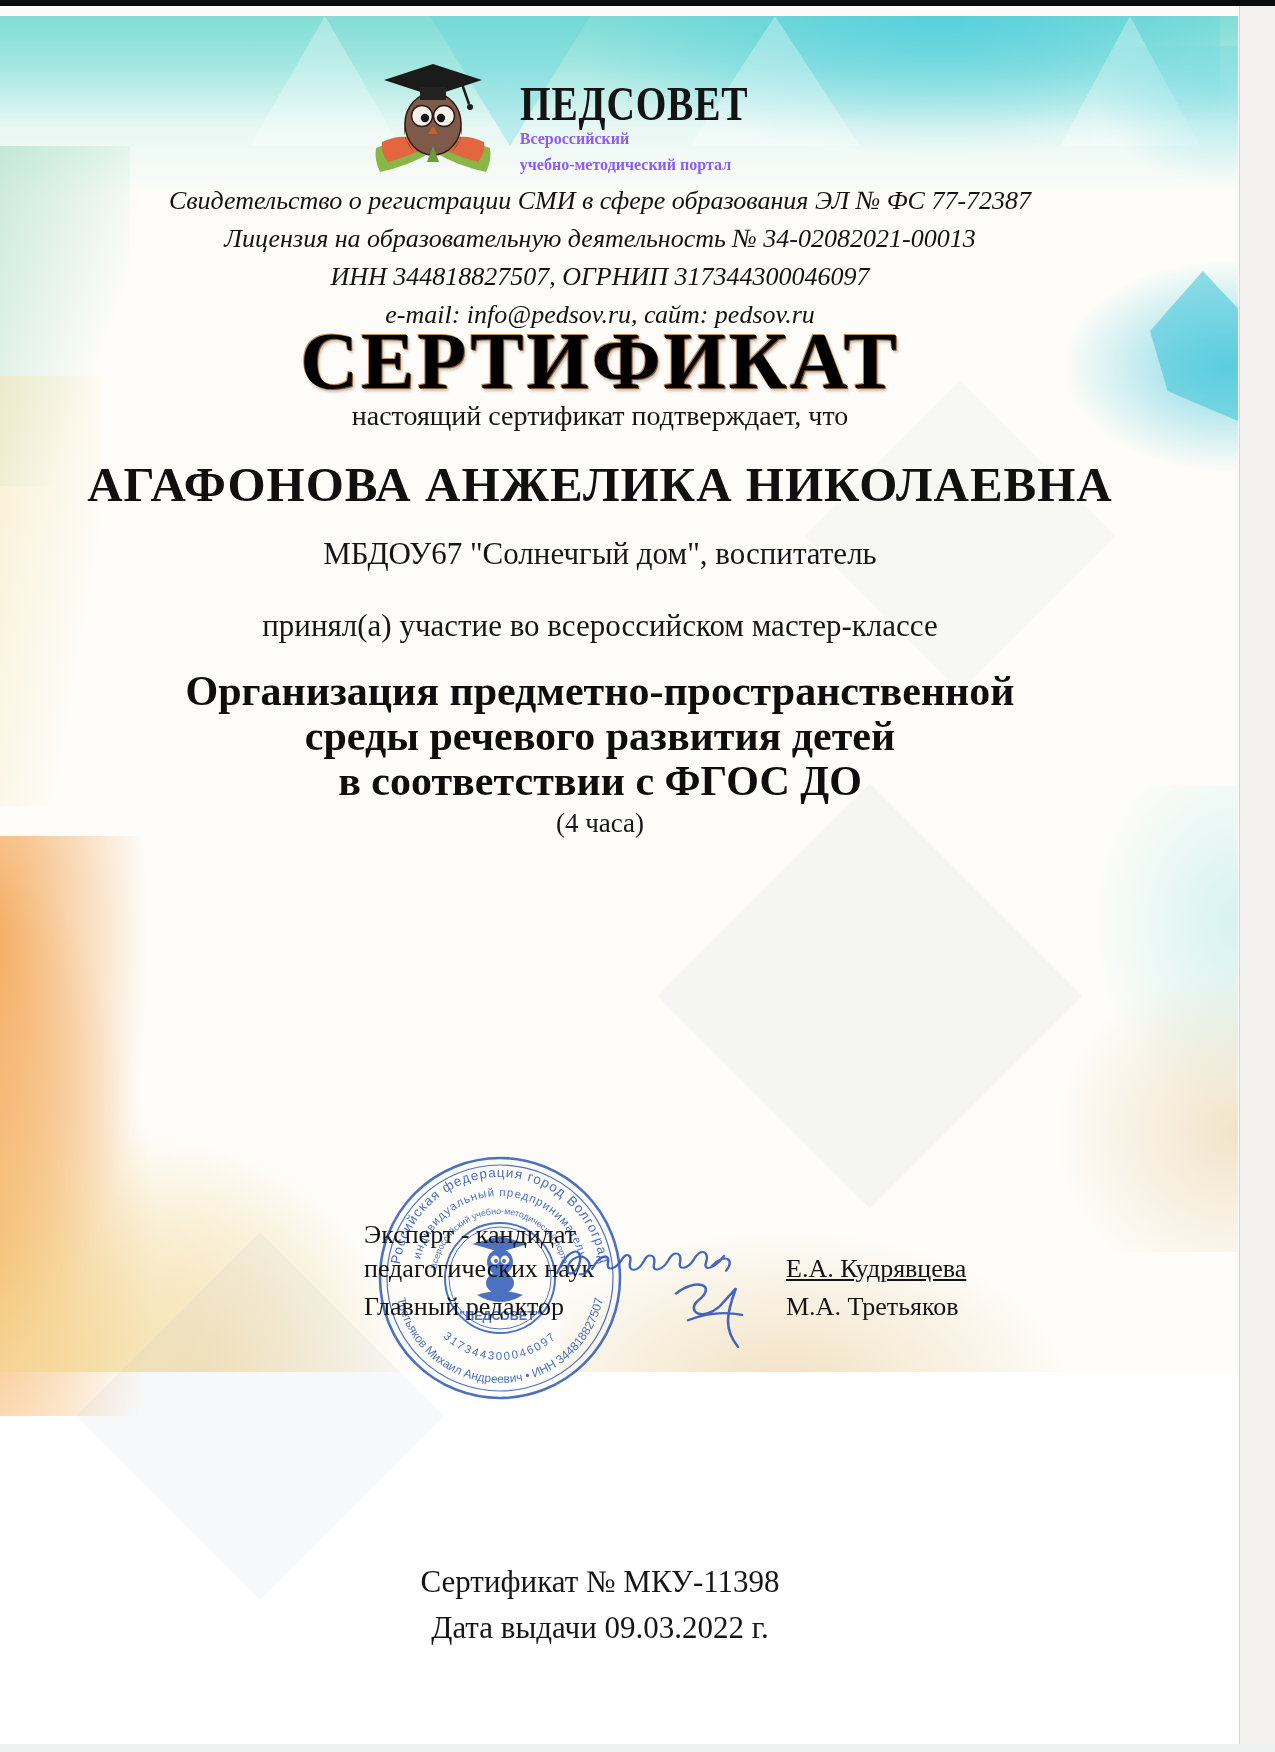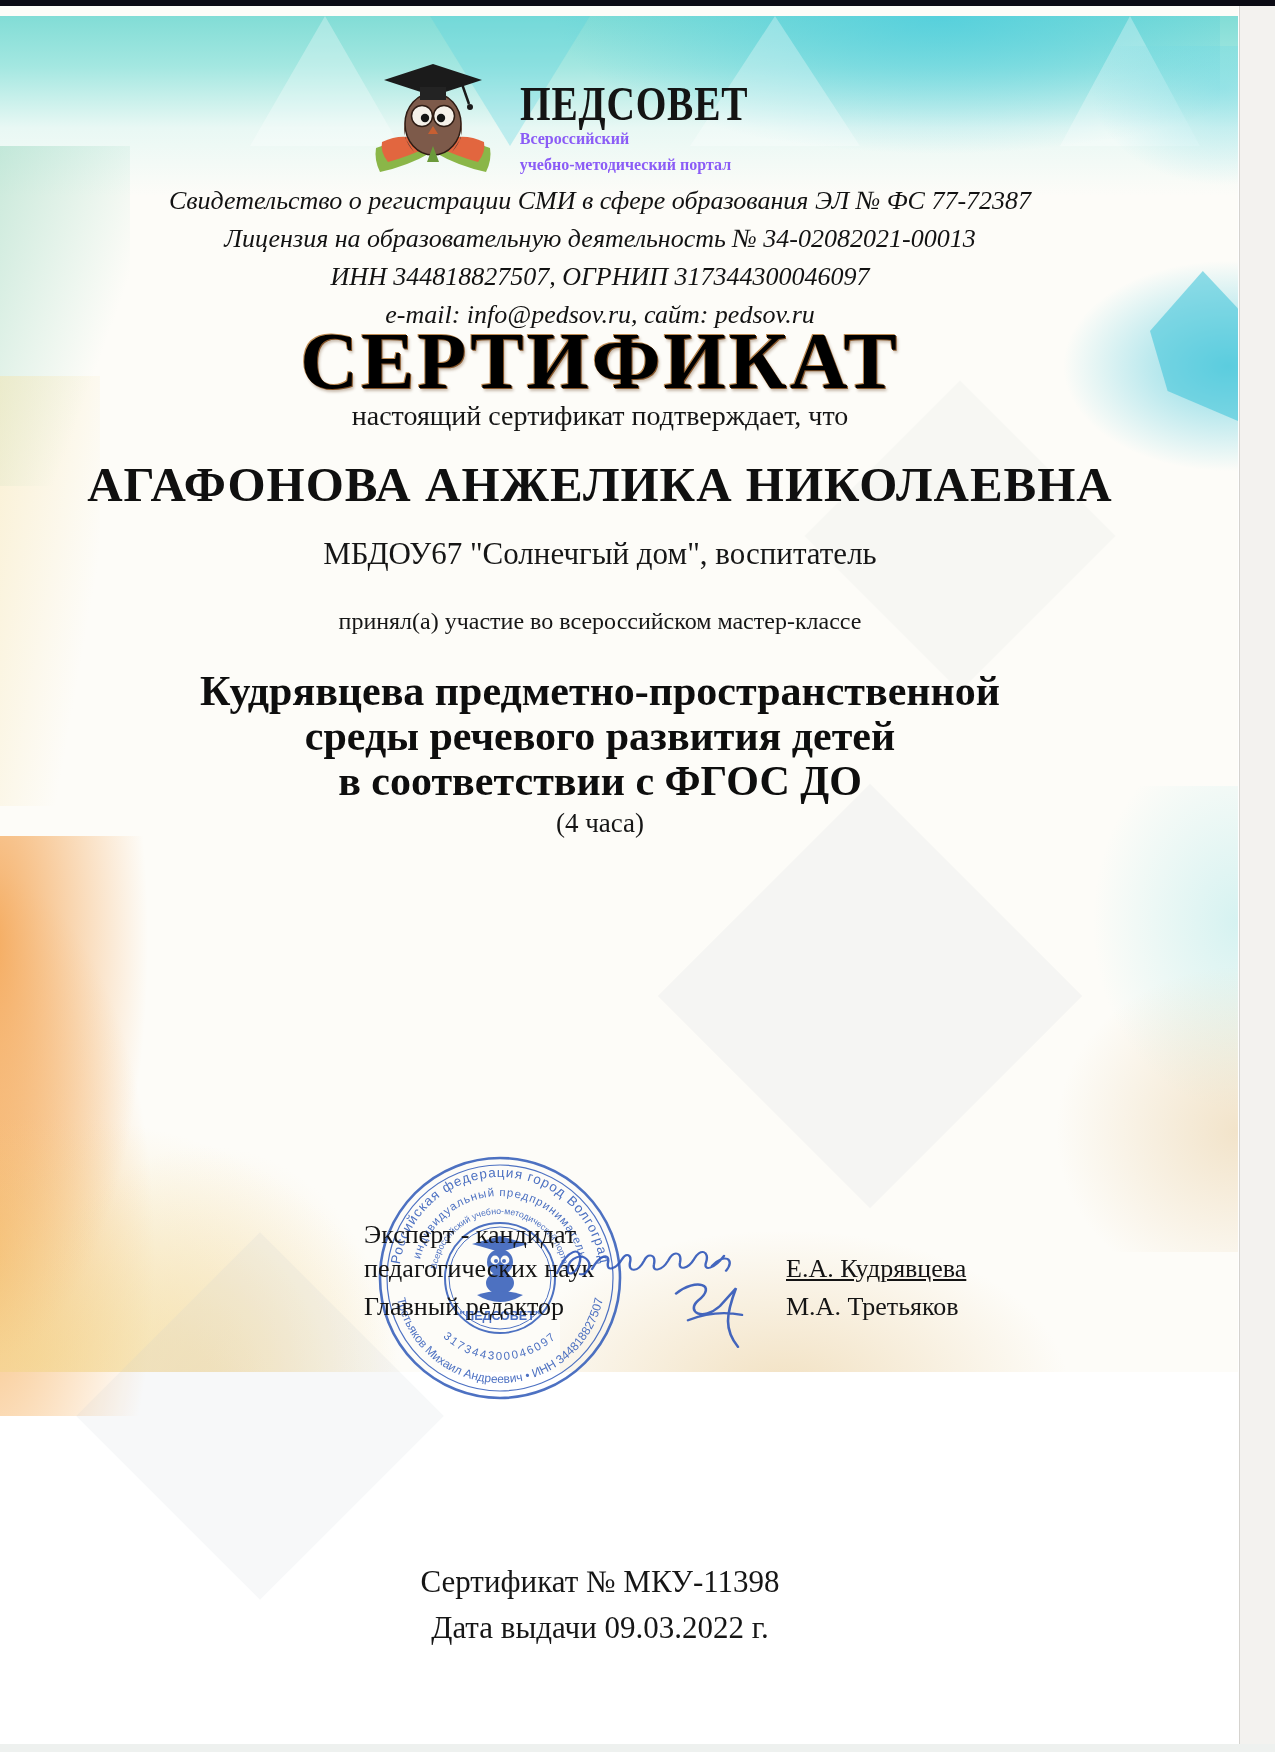--- a/index.html
+++ b/index.html
@@ -62,21 +62,21 @@
                 transform:scaleX(.82); transform-origin:left top; line-height:44px; }
   .logo-sub { font-size:16px; font-weight:bold; color:#8b5cf6; line-height:26px; }
 
   .reg-block { top:176px; font-size:26px; line-height:38px; color:#121212;font-style:italic; }
 
   .cert-title { top:310px; font-size:80px; font-weight:bold; letter-spacing:3px; color:#000000;
     text-shadow: 1px 1px 0 #86552a, -1px -1px 0 #c08d55, 2px 3px 3px rgba(80,40,0,.30); }
   .confirm-line { top:394px; font-size:28px; }
   .recipient { top:450px; font-size:49px; font-weight:bold; letter-spacing:1px; color:#101010; }
   .workplace { top:530px; font-size:31px; }
-  .participation { top:602px; font-size:24px; }
+  .participation { top:602px; font-size:31px; }
   .course { top:663px; font-size:42px; font-weight:bold; line-height:45px; color:#0e0e0e; }
   .hours { top:802px; font-size:27px; }
 
   .sig-label { position:absolute; font-size:26px; color:#141414; white-space:nowrap;margin-left:36px; }
   .stamp-wrap { position:absolute; left:365px; top:1137px; width:270px; height:270px; opacity:.9; }
   .sig-svg { position:absolute; }
 
   .footer-no { top:1558px; font-size:31px; }
   .footer-date { top:1604px; font-size:31px; }
 </style>
@@ -142,21 +142,21 @@
     <div>ИНН 344818827507,  ОГРНИП 317344300046097</div>
     <div>e-mail: info@pedsov.ru,    сайт: pedsov.ru</div>
   </div>
 
   <div class="centered cert-title">СЕРТИФИКАТ</div>
   <div class="centered recipient">АГАФОНОВА АНЖЕЛИКА НИКОЛАЕВНА</div>
   <div class="centered confirm-line">настоящий сертификат подтверждает, что</div>
   <div class="centered workplace">МБДОУ67 "Солнечгый дом", воспитатель</div>
   <div class="centered participation">принял(а) участие во всероссийском мастер-классе</div>
   <div class="centered course">
-    <div>Кудрявцева предметно-пространственной</div>
+    <div>Организация предметно-пространственной</div>
     <div>среды речевого развития детей</div>
     <div>в соответствии с ФГОС ДО</div>
   </div>
   <div class="centered hours">(4 часа)</div>
 
   <div class="stamp-wrap">
     <svg width="270" height="270" viewBox="0 0 270 270">
       <g stroke="#3a62bc" fill="none">
         <circle cx="135" cy="135" r="120" stroke-width="2.6"></circle>
         <circle cx="135" cy="135" r="113" stroke-width="1.2"></circle>

